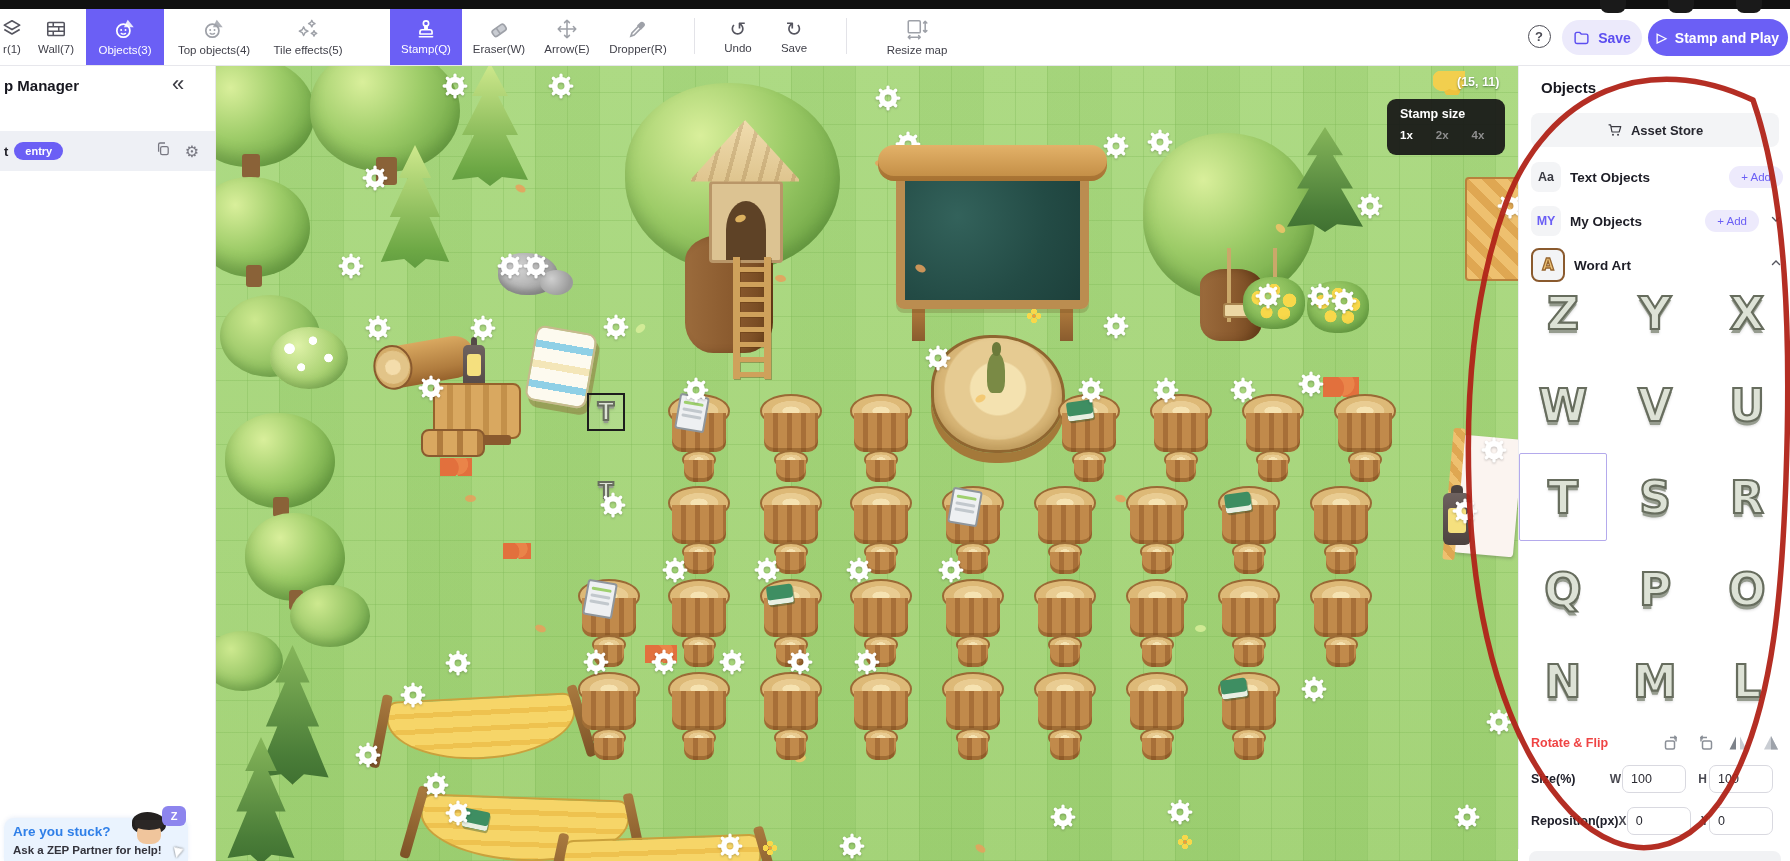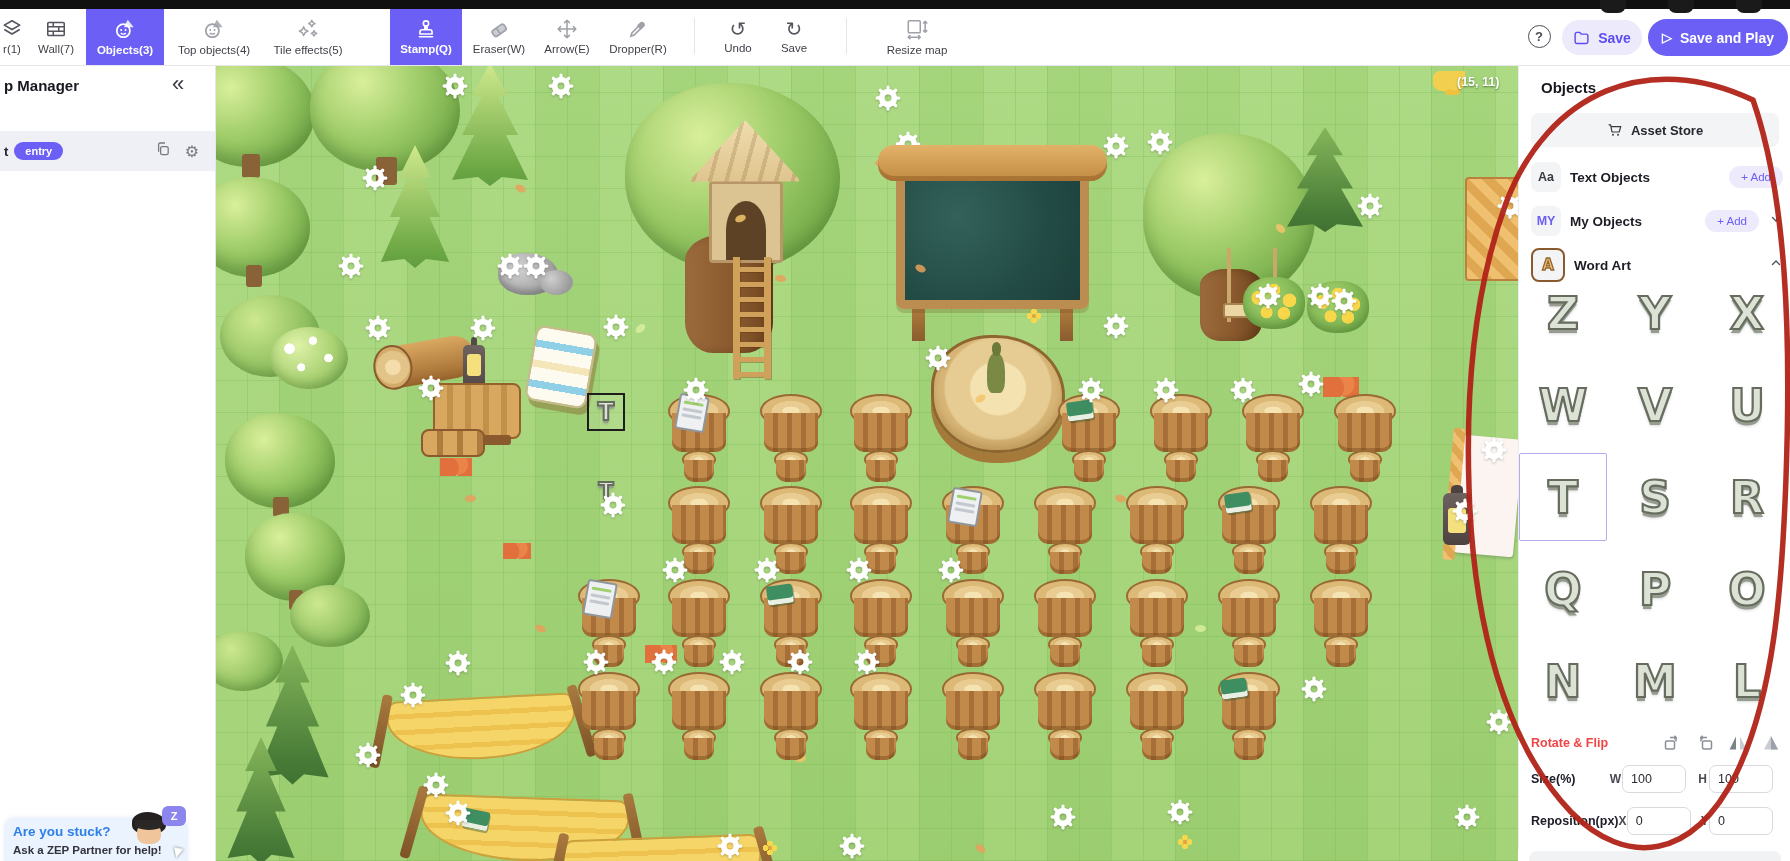--- a/index.html
+++ b/index.html
@@ -6,21 +6,21 @@
   .app{position:relative;width:1790px;height:861px;overflow:hidden;background:#fff;
        font-family:"Liberation Sans",sans-serif;-webkit-font-smoothing:antialiased;}
   
   .chrome-strip{position:absolute;left:0;top:0;width:100%;height:9px;background:#101010;z-index:30;}
   .chrome-blob{position:absolute;top:0;height:13px;width:26px;background:#1a1a1a;border-radius:0 0 8px 8px;z-index:31;}
   
   .toolbar{position:absolute;left:0;top:0;width:100%;height:65px;background:#fff;border-bottom:1px solid #e7e7ec;z-index:20;}
   .tool{position:absolute;top:8px;height:57px;display:flex;flex-direction:column;align-items:center;justify-content:center;gap:3px;cursor:pointer;}
   .tool .lbl{font-size:11.5px;color:#3f3f48;white-space:nowrap;}
   .tool.sel{background:var(--accent);}
-  .tool.sel .lbl{color:#fff;font-weight:700;}
+  .tool.sel .lbl{color:#fff;font-weight:400;}
   .tool svg{display:block;}
   .tb-divider{position:absolute;top:18px;height:36px;width:1px;background:#e3e3e8;}
   .unicode-ico{font-size:20px;line-height:20px;color:#55555f;}
   .help-btn{position:absolute;top:21px;width:30px;height:30px;border-radius:50%;display:flex;align-items:center;justify-content:center;cursor:pointer;}
   .help-ring{width:21px;height:21px;border:1.6px solid #4c4c55;border-radius:50%;display:flex;align-items:center;justify-content:center;font-size:13px;font-weight:700;color:#4c4c55;}
   .save-btn{position:absolute;top:20px;height:35px;border-radius:999px;background:#eceafb;color:#5b4df0;
             display:flex;align-items:center;justify-content:center;gap:8px;font-size:14px;font-weight:700;cursor:pointer;}
   .saveplay-btn{position:absolute;top:19px;height:37px;border-radius:999px;background:var(--accent);color:#fff;
             display:flex;align-items:center;justify-content:center;gap:8px;font-size:14px;font-weight:700;cursor:pointer;}
   
@@ -293,21 +293,21 @@
       <span class="help-ring">?</span>
     </div>
     <div class="save-btn" style="left:1562px;width:80px">
       <svg width="17" height="17" viewBox="0 0 20 20" fill="none" stroke="#5b4df0" stroke-width="1.7" stroke-linejoin="round">
           <path d="M2.5 6a2 2 0 012-2h3.4l1.8 2h5.8a2 2 0 012 2v7a2 2 0 01-2 2h-11a2 2 0 01-2-2z"></path>
         </svg>
       <span>Save</span>
     </div>
     <div class="saveplay-btn" style="left:1648px;width:140px">
       <span style="font-size:13px">▷</span>
-      <span>Save and Play</span>
+      <span>Stamp and Play</span>
     </div>
   </header>
 
   <aside class="left-panel">
     <div class="lp-title">p Manager</div>
     <div class="lp-collapse">«</div>
     <div class="map-row">
       <span class="map-name">t</span>
       <span class="entry-badge">entry</span>
       <span class="ric" style="right:44px">
@@ -326,20 +326,28 @@
           <div class="face"></div>
           <div class="fringe"></div>
       </div>
       <div class="zep-bubble">Z</div>
       <div class="cursor-arrow"></div>
     </div>
   </aside>
 
   <main class="canvas" id="canvas">
     <div class="coords" style="left:1242px;top:10px">(15, 11)</div>
+    <div class="stamp-tip" style="left:1172px;top:34px">
+      <div class="tt">Stamp size</div>
+      <div class="opts">
+          <span class="on">1x</span>
+          <span>2x</span>
+          <span>4x</span>
+        </div>
+    </div>
   <div class="obj tr" style="left: -30px; top: -8px; width: 130px; height: 110px;"></div>
       <div class="obj tr" style="left: 95px; top: -18px; width: 150px; height: 125px;"></div>
       <div class="obj tr" style="left: -20px; top: 112px; width: 115px; height: 100px;"></div>
       <div class="obj tp" style="left: 225px; top: -2px; width: 100px; height: 150px;"></div>
       <div class="obj tp" style="left: 155px; top: 80px; width: 90px; height: 150px;"></div>
       <div class="obj bush" style="left: 5px; top: 230px; width: 100px; height: 82px;"></div>
       <div class="obj bushw" style="left: 55px; top: 262px; width: 78px; height: 62px;"></div>
       <div class="obj tr" style="left: 10px; top: 348px; width: 110px; height: 95px;"></div>
       <div class="obj tr" style="left: 30px; top: 448px; width: 100px; height: 88px;"></div>
       <div class="obj bush" style="left: 75px; top: 520px; width: 80px; height: 62px;"></div>

